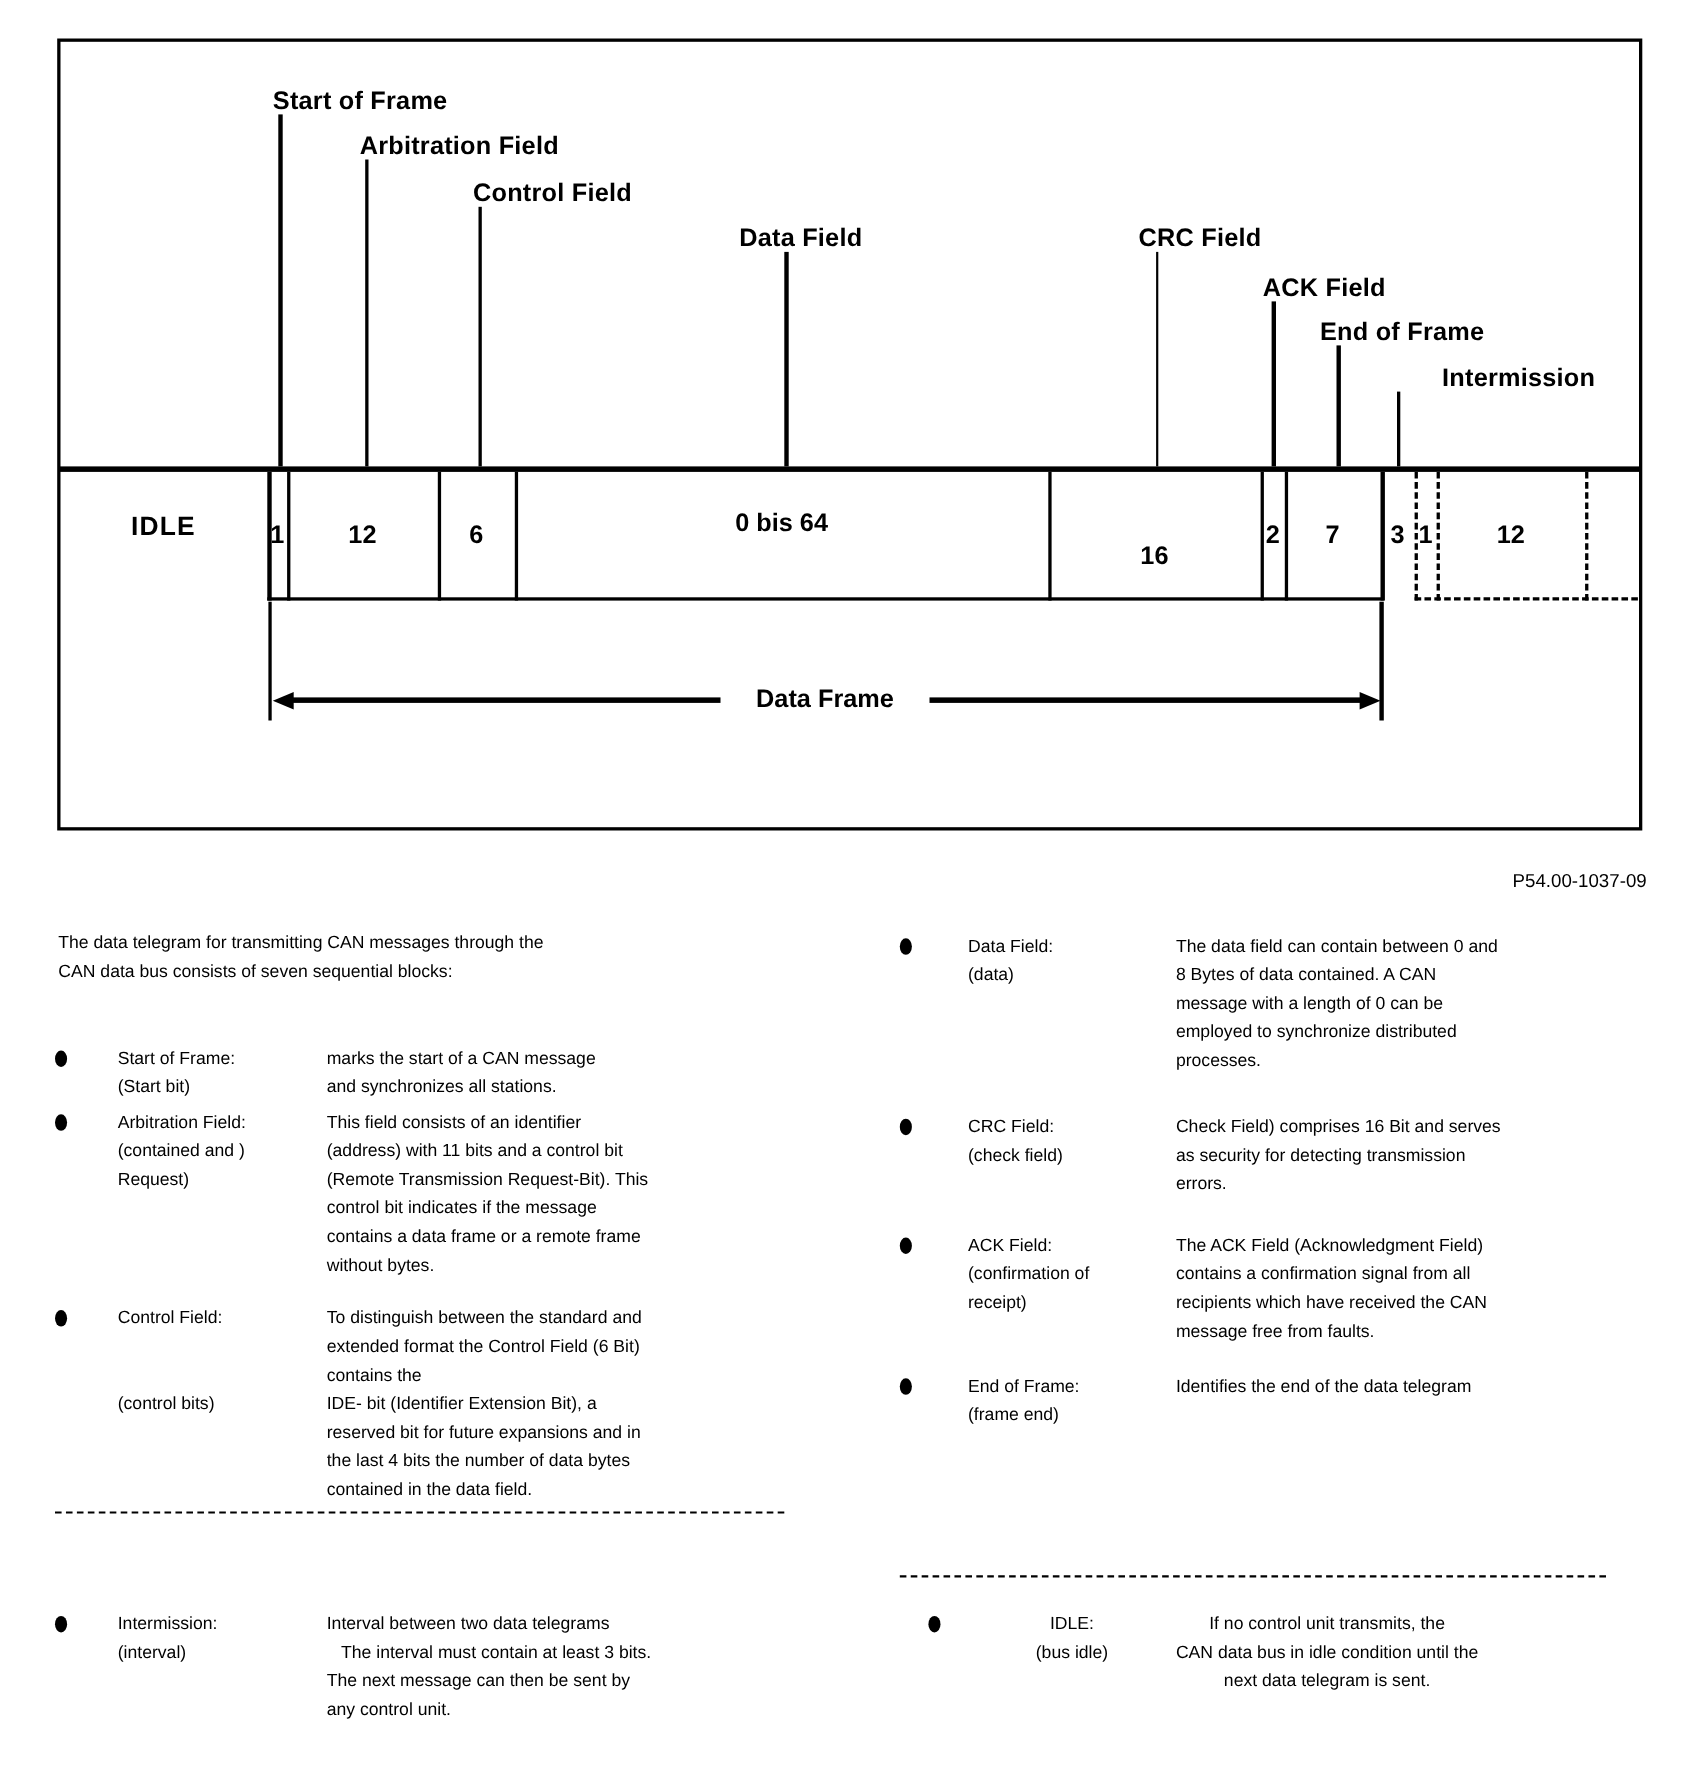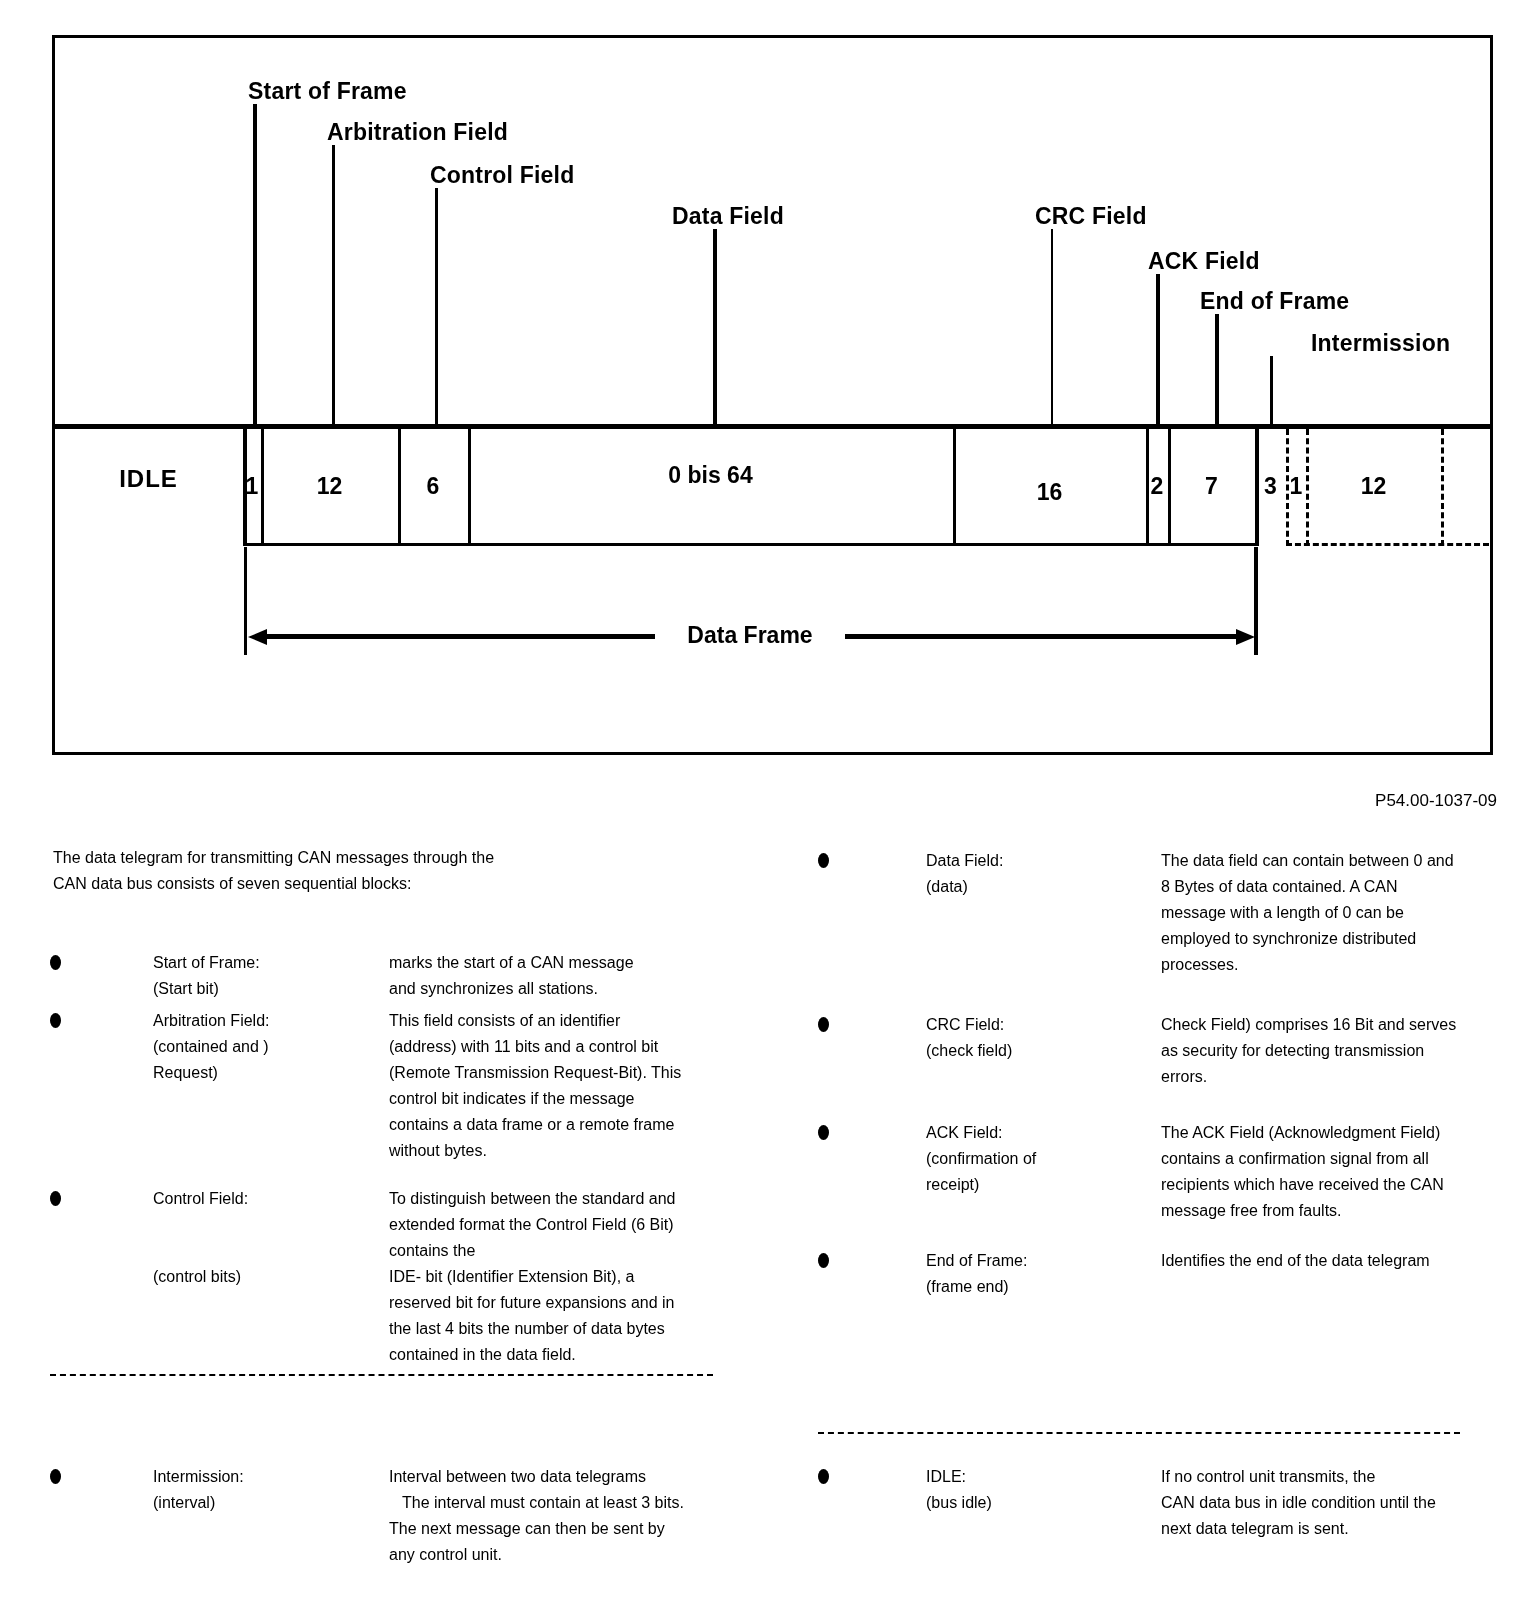--- a/index.html
+++ b/index.html
@@ -36,21 +36,21 @@
 
   .fig-code { font-size:17px; white-space:nowrap; }
 
   
   .intro-line, .body-line {
     font-size:16px; line-height:26px; height:26px; white-space:pre;
   }
   .def-item { display:grid; }
   .col-left  .def-item-grid { grid-template-columns:57px 190px auto; }
   .col-right .def-item-grid { grid-template-columns:62px 189px auto; }
-  .def-item-grid { display:grid;gap:46px; }
+  .def-item-grid { display:grid; }
   .bullet {
     width:11px; height:15px; background:#000; border-radius:50%;
     margin-top:5px; display:inline-block;
   }
   .sep { border-top:2px dashed #000; height:0; }
 </style>
 </head>
 <body>
 
 <div class="abs frame" style="left:52px; top:35px; width:1435px; height:714px;"></div>
@@ -96,21 +96,21 @@
     <div class="abs ink" style="left:1146px; top:429px; width:3px; height:117px;"></div>
     <div class="abs ink" style="left:1168px; top:429px; width:3px; height:117px;"></div>
     <div class="abs ink" style="left:1255px; top:429px; width:4px; height:117px;"></div>
     <div class="abs dash-v" style="left:1286px; top:429px; width:0; height:117px;"></div>
     <div class="abs dash-v" style="left:1306px; top:429px; width:0; height:117px;"></div>
     <div class="abs dash-v" style="left:1441px; top:429px; width:0; height:117px;"></div>
     <div class="abs seg-num" style="left: 243px; top: 429px; width: 18px; height: 114px;">1</div>
     <div class="abs seg-num" style="left: 261px; top: 429px; width: 137px; height: 114px;">12</div>
     <div class="abs seg-num" style="left: 398px; top: 429px; width: 70px; height: 114px;">6</div>
     <div class="abs seg-num" style="left: 468px; top: 429px; width: 485px; height: 92px;">0 bis 64</div>
-    <div class="abs seg-num" style="left: 953px; top: 435px; width: 193px; height: 114px;">16</div>
+    <div class="abs seg-num" style="left: 953px; top: 448px; width: 193px; height: 114px;">16</div>
     <div class="abs seg-num" style="left: 1146px; top: 429px; width: 22px; height: 114px;">2</div>
     <div class="abs seg-num" style="left: 1168px; top: 429px; width: 87px; height: 114px;">7</div>
     <div class="abs seg-num" style="left: 1255px; top: 429px; width: 31px; height: 114px;">3</div>
     <div class="abs seg-num" style="left: 1286px; top: 429px; width: 20px; height: 114px;">1</div>
     <div class="abs seg-num" style="left: 1306px; top: 429px; width: 135px; height: 114px;">12</div>
   </div>
 
 <div class="abs fig-code" style="right:39px; top:791px;">P54.00-1037-09</div>
 
 <div class="abs" style="left:53px; top:845px;">
@@ -241,21 +241,21 @@
         <div><span class="bullet"></span></div>
         <div>
           <div class="body-line">End of Frame:</div>
           <div class="body-line">(frame end)</div>
         </div>
         <div>
           <div class="body-line">Identifies the end of the data telegram</div>
         </div>
       </div>
     </div>
-    <div class="abs def-item" style="left:818px; top:1464px;">
+    <div class="abs def-item" style="left:818px; top:1464px;text-align:center;">
       <div class="def-item-grid">
         <div><span class="bullet"></span></div>
         <div>
           <div class="body-line">IDLE:</div>
           <div class="body-line">(bus idle)</div>
         </div>
         <div>
           <div class="body-line">If no control unit transmits, the</div>
           <div class="body-line">CAN data bus in idle condition until the</div>
           <div class="body-line">next data telegram is sent.</div>

